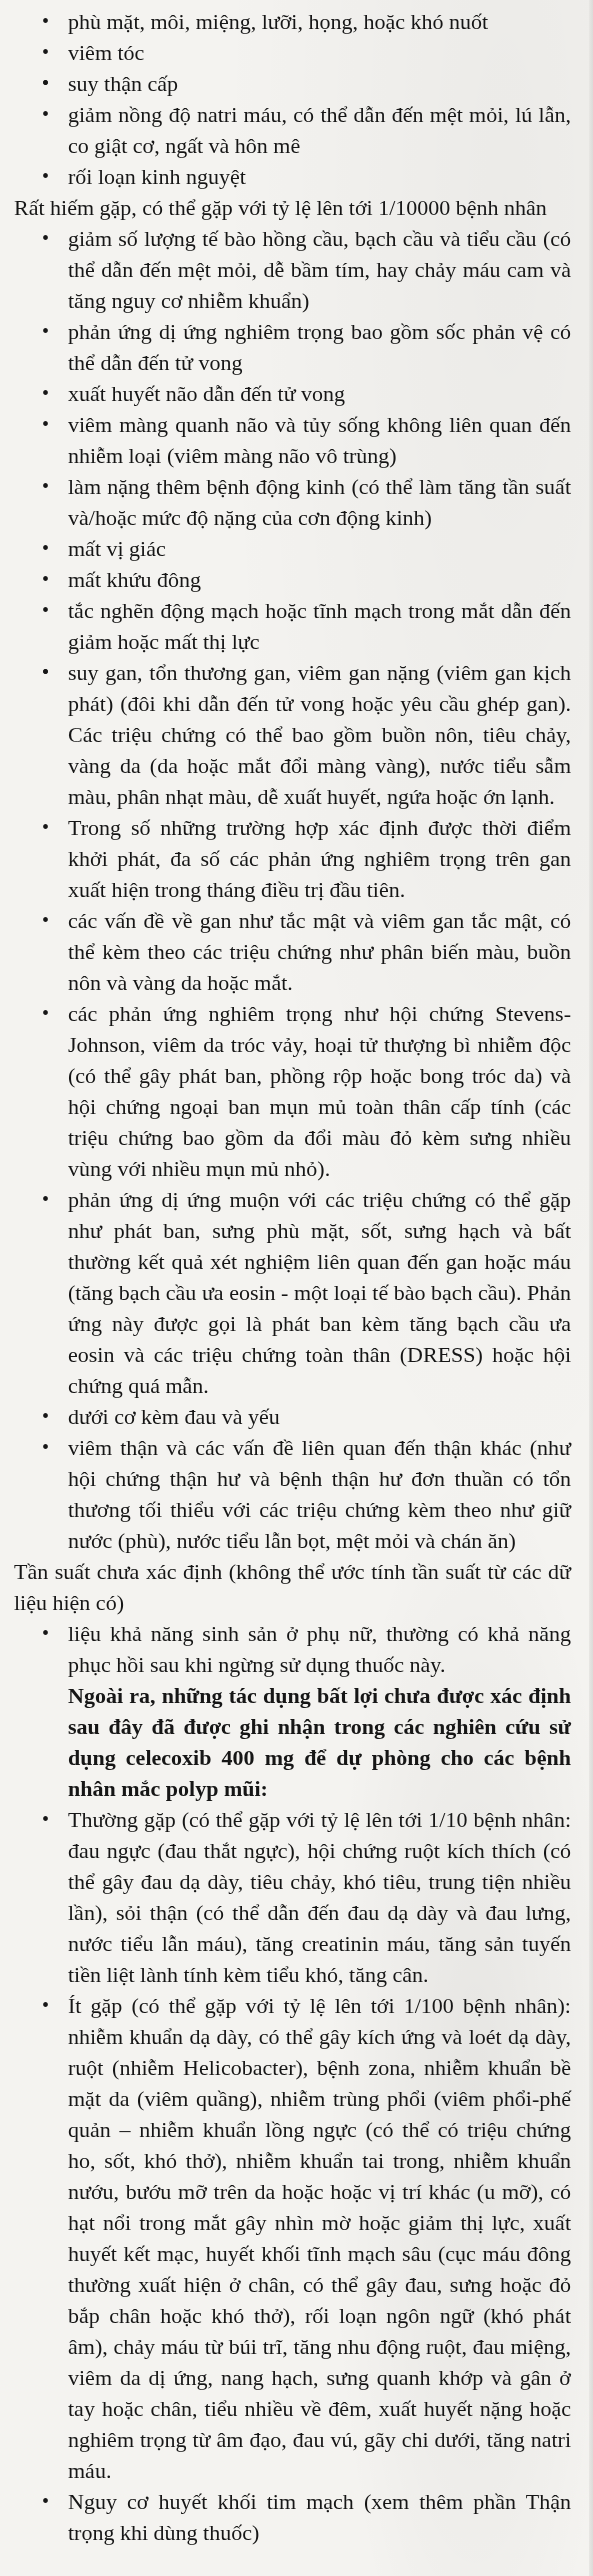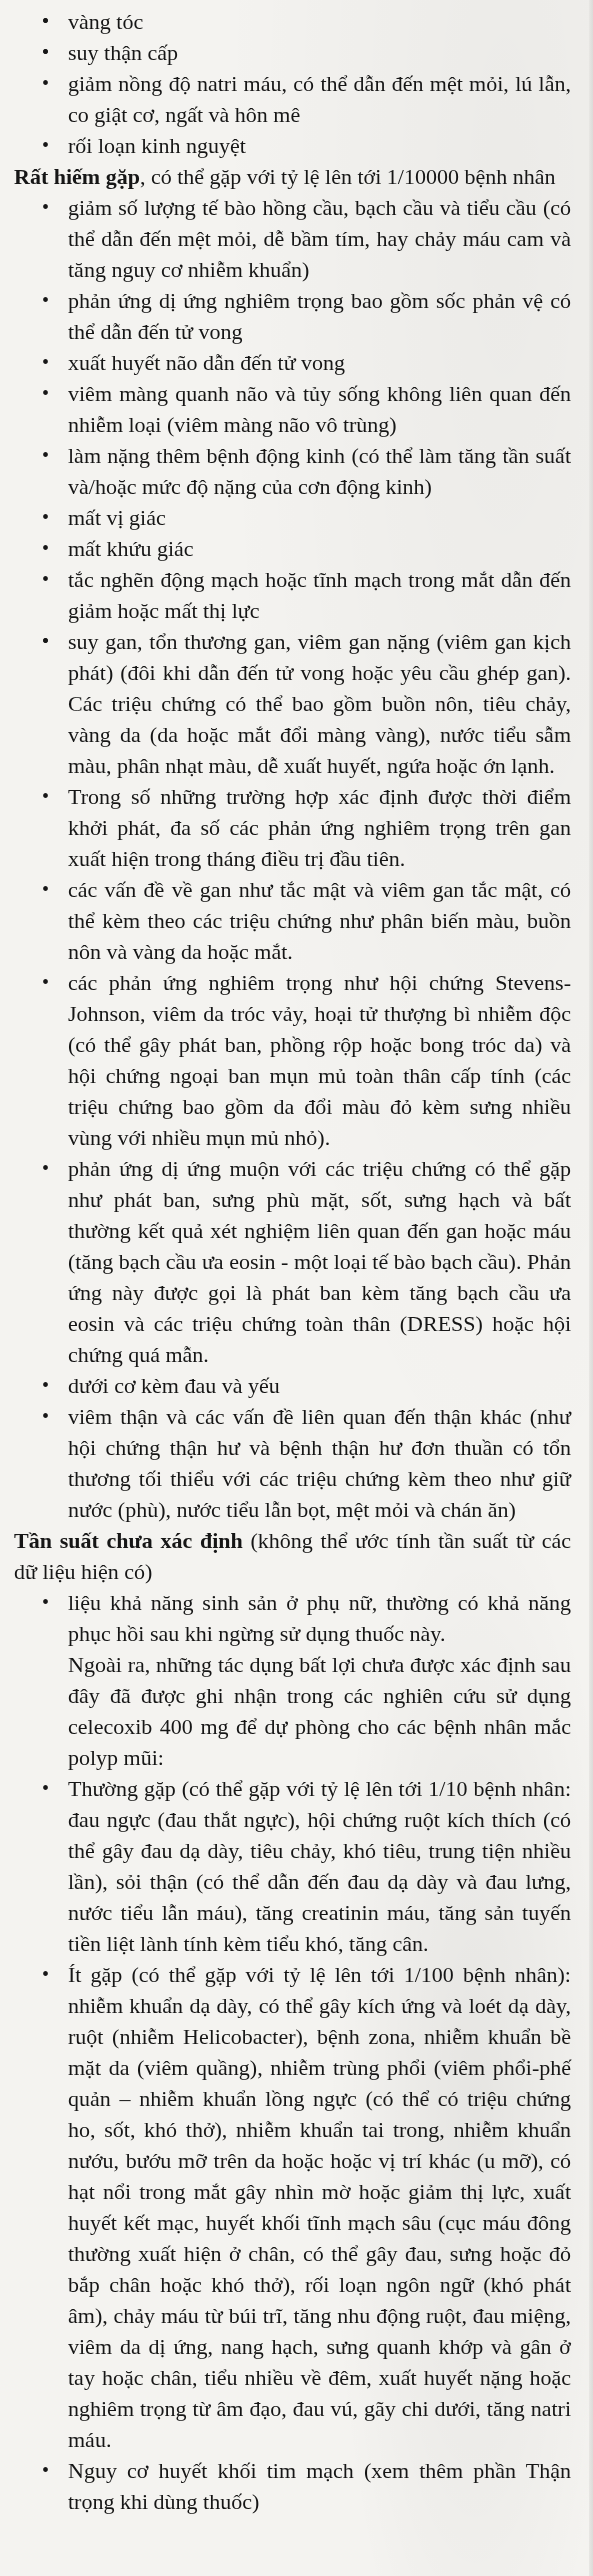--- a/index.html
+++ b/index.html
@@ -41,50 +41,51 @@
   ul.blist li .bullet {
     position: absolute;
     left: -26px;
     top: 0;
     font-size: 20px;
   }
   .para {
     margin: 0;
     text-align: justify;
   }
-  .para b, li b { font-weight: bold; }
+  .para b, li b { font-weight: normal; }
   .indent-para {
     margin: 0 0 0 54px;
     text-align: justify;
+    font-weight: bold;
   }
 </style>
 </head>
 <body>
 
 <div class="page">
 
   <ul class="blist">
-    <li><span class="bullet">•</span></li>
-    <li><span class="bullet">•</span><span>vàng tóc</span></li>
+    <li><span class="bullet">•</span><span>phù mặt, môi, miệng, lưỡi, họng, hoặc khó nuốt</span></li>
+    <li><span class="bullet">•</span><span>viêm tóc</span></li>
     <li><span class="bullet">•</span></li>
     <li><span class="bullet">•</span><span>suy thận cấp</span></li>
     <li><span class="bullet">•</span><span>giảm nồng độ natri máu, có thể dẫn đến mệt mỏi, lú lẫn, co giật cơ, ngất và hôn mê</span></li>
     <li><span class="bullet">•</span><span>rối loạn kinh nguyệt</span></li>
   </ul>
 
   <p class="para"><b>Rất hiếm gặp</b><span>, có thể gặp với tỷ lệ lên tới 1/10000 bệnh nhân</span></p>
 
   <ul class="blist">
     <li><span class="bullet">•</span><span>giảm số lượng tế bào hồng cầu, bạch cầu và tiểu cầu (có thể dẫn đến mệt mỏi, dễ bầm tím, hay chảy máu cam và tăng nguy cơ nhiễm khuẩn)</span></li>
     <li><span class="bullet">•</span><span>phản ứng dị ứng nghiêm trọng bao gồm sốc phản vệ có thể dẫn đến tử vong</span></li>
     <li><span class="bullet">•</span><span>xuất huyết não dẫn đến tử vong</span></li>
     <li><span class="bullet">•</span><span>viêm màng quanh não và tủy sống không liên quan đến nhiễm loại (viêm màng não vô trùng)</span></li>
     <li><span class="bullet">•</span><span>làm nặng thêm bệnh động kinh (có thể làm tăng tần suất và/hoặc mức độ nặng của cơn động kinh)</span></li>
     <li><span class="bullet">•</span><span>mất vị giác</span></li>
-    <li><span class="bullet">•</span><span>mất khứu giác</span></li>
+    <li><span class="bullet">•</span><span>mất khứu đông</span></li>
     <li><span class="bullet">•</span><span>tắc nghẽn động mạch hoặc tĩnh mạch trong mắt dẫn đến giảm hoặc mất thị lực</span></li>
     <li><span class="bullet">•</span></li>
     <li><span class="bullet">•</span><span>suy gan, tổn thương gan, viêm gan nặng (viêm gan kịch phát) (đôi khi dẫn đến tử vong hoặc yêu cầu ghép gan). Các triệu chứng có thể bao gồm buồn nôn, tiêu chảy, vàng da (da hoặc mắt đổi màng vàng), nước tiểu sẫm màu, phân nhạt màu, dễ xuất huyết, ngứa hoặc ớn lạnh.</span></li>
     <li><span class="bullet">•</span><span>Trong số những trường hợp xác định được thời điểm khởi phát, đa số các phản ứng nghiêm trọng trên gan xuất hiện trong tháng điều trị đầu tiên.</span></li>
     <li><span class="bullet">•</span><span>các vấn đề về gan như tắc mật và viêm gan tắc mật, có thể kèm theo các triệu chứng như phân biến màu, buồn nôn và vàng da hoặc mắt.</span></li>
     <li><span class="bullet">•</span><span>các phản ứng nghiêm trọng như hội chứng Stevens-Johnson, viêm da tróc vảy, hoại tử thượng bì nhiễm độc (có thể gây phát ban, phồng rộp hoặc bong tróc da) và hội chứng ngoại ban mụn mủ toàn thân cấp tính (các triệu chứng bao gồm da đổi màu đỏ kèm sưng nhiều vùng với nhiều mụn mủ nhỏ).</span></li>
     <li><span class="bullet">•</span><span>phản ứng dị ứng muộn với các triệu chứng có thể gặp như phát ban, sưng phù mặt, sốt, sưng hạch và bất thường kết quả xét nghiệm liên quan đến gan hoặc máu (tăng bạch cầu ưa eosin - một loại tế bào bạch cầu). Phản ứng này được gọi là phát ban kèm tăng bạch cầu ưa eosin và các triệu chứng toàn thân (DRESS) hoặc hội chứng quá mẫn.</span></li>
     <li><span class="bullet">•</span><span>dưới cơ kèm đau và yếu</span></li>
     <li><span class="bullet">•</span><span>viêm thận và các vấn đề liên quan đến thận khác (như hội chứng thận hư và bệnh thận hư đơn thuần có tổn thương tối thiểu với các triệu chứng kèm theo như giữ nước (phù), nước tiểu lẫn bọt, mệt mỏi và chán ăn)</span></li>
   </ul>

